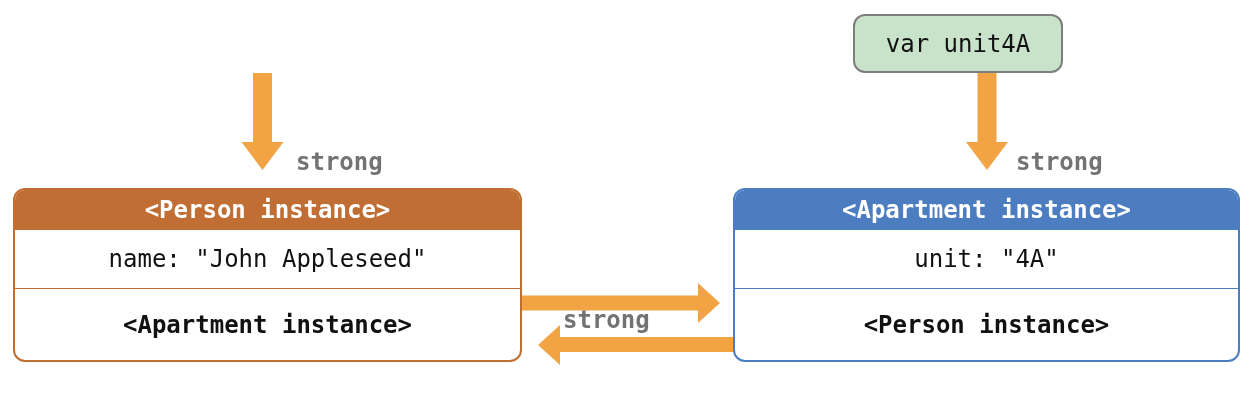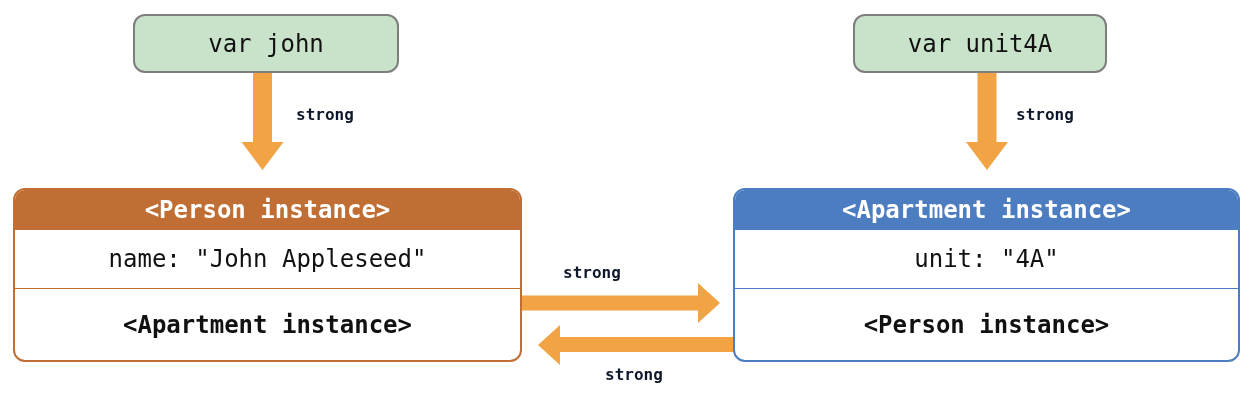--- a/index.html
+++ b/index.html
@@ -25,39 +25,40 @@
     border: 2px solid #7E7E7E;
     border-radius: 12px;
     box-sizing: border-box;
     display: flex;
     align-items: center;
     justify-content: center;
     font-size: 24px;
     z-index: 3;
   }
   .var-box.john   { left: 133px; width: 266px; }
-  .var-box.unit4a { left: 853px; width: 254px; }
+  .var-box.unit4a { left: 853px; width: 210px; }
 
   
   .arrows {
     position: absolute;
     left: 0; top: 0;
     width: 1253px; height: 400px;
     z-index: 1;
   }
 
   
   .strong-label {
     position: absolute;
-    font-size: 16px;
+    font-size: 24px;
     font-weight: bold;
-    color: #0f172a;
+    color: #737373;
     line-height: 25px;
     z-index: 4;
     white-space: pre;
+    margin-top: 48px;
   }
   .strong-left         { left: 296px;  top: 102px; }
   .strong-right        { left: 1016px; top: 102px; }
   .strong-middle-top   { left: 563px;  top: 260px; }
   .strong-middle-bottom{ left: 605px;  top: 362px; }
 
   
   .instance {
     position: absolute;
     top: 188px;
@@ -104,23 +105,20 @@
 
 <div class="canvas">
 
   <svg class="arrows" viewBox="0 0 1253 400" xmlns="http://www.w3.org/2000/svg">
     <polygon points="253,73 272,73 272,142 283.5,142 262.5,170 241.5,142 253,142" fill="#F2A445"></polygon>
     <polygon points="977.5,73 996.5,73 996.5,142 1008,142 987,170 966,142 977.5,142" fill="#F2A445"></polygon>
     <polygon points="515,295.5 698,295.5 698,283 720,303 698,323 698,310.5 515,310.5" fill="#F2A445"></polygon>
     <polygon points="745,337 560,337 560,325 538,345 560,365 560,352 745,352" fill="#F2A445"></polygon>
   </svg>
 
-  <div class="var-box john">
-    <span>var john</span>
-  </div>
   <div class="var-box unit4a">
     <span>var unit4A</span>
   </div>
 
   <div class="strong-label strong-left">strong</div>
   <div class="strong-label strong-right">strong</div>
   <div class="strong-label strong-middle-top">strong</div>
   <div class="strong-label strong-middle-bottom">strong</div>
 
   <div class="instance person">

